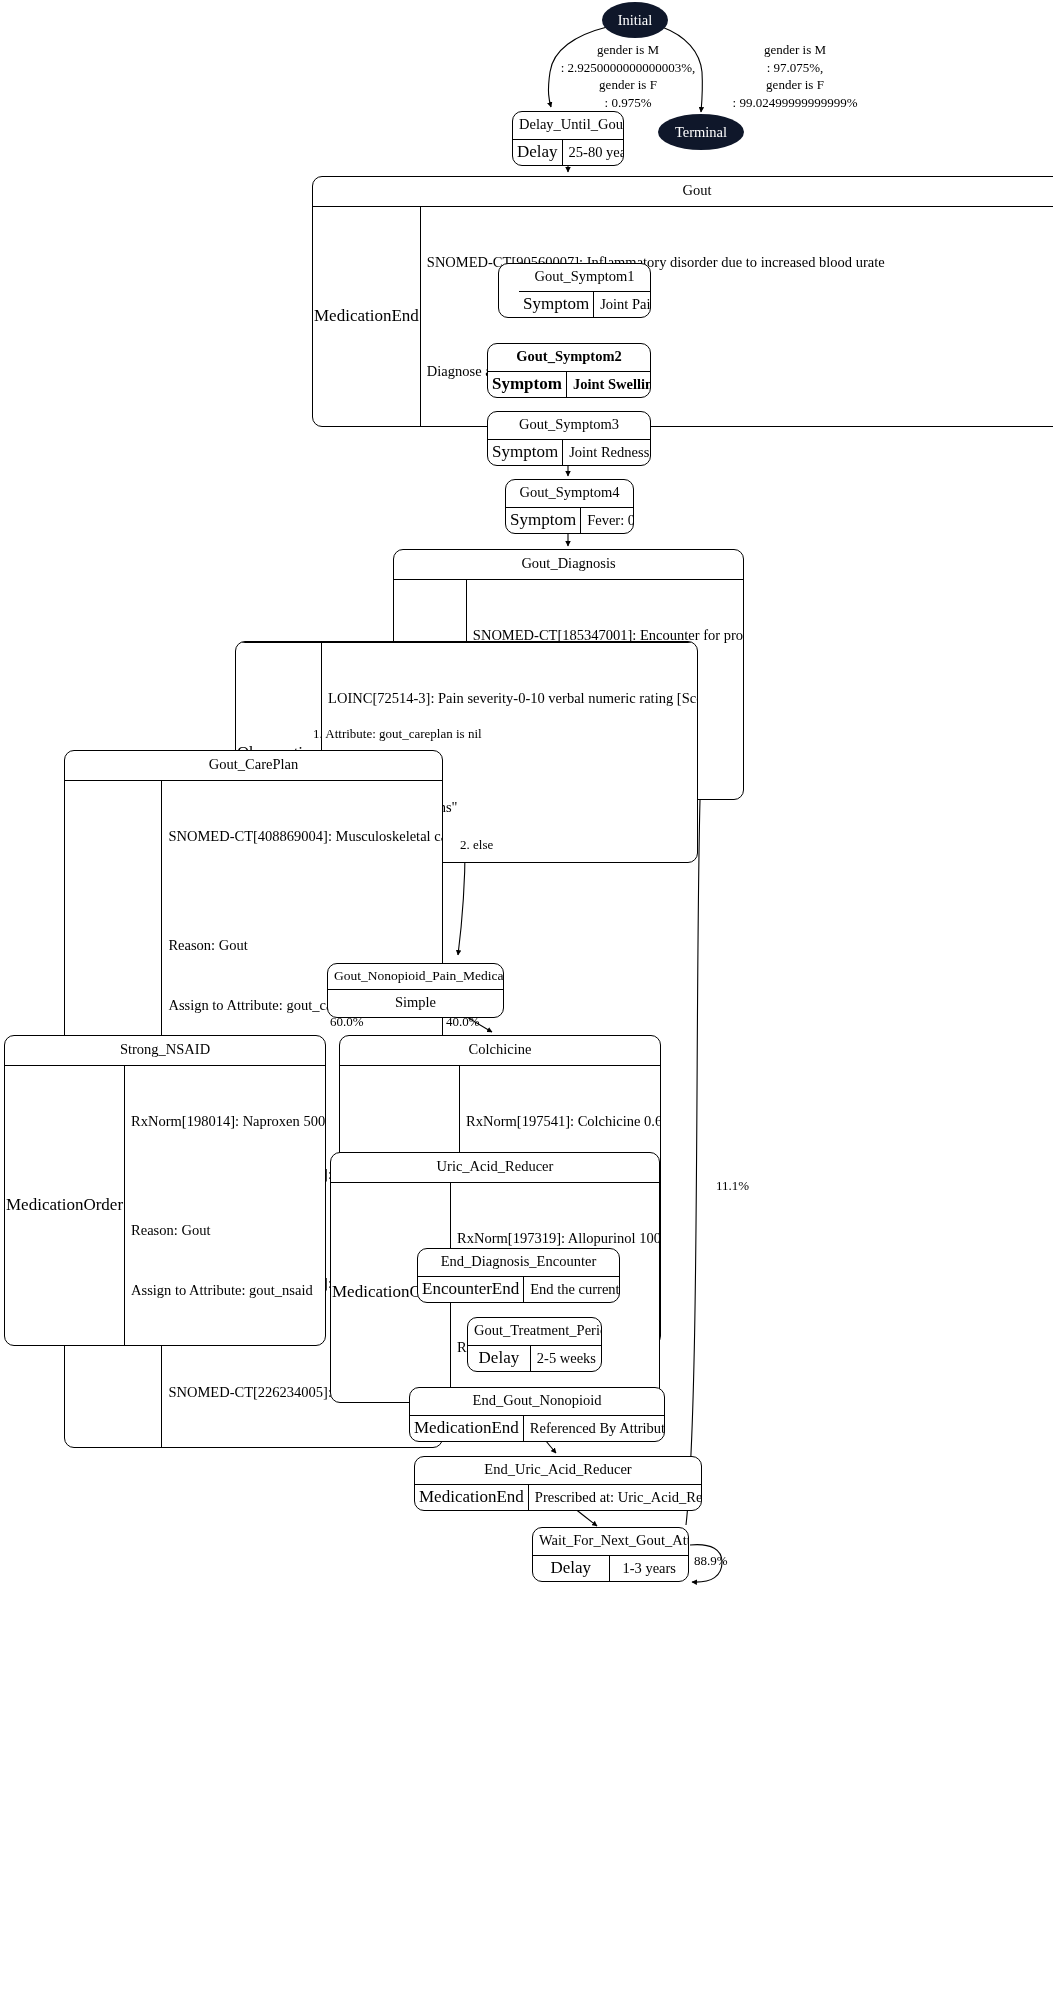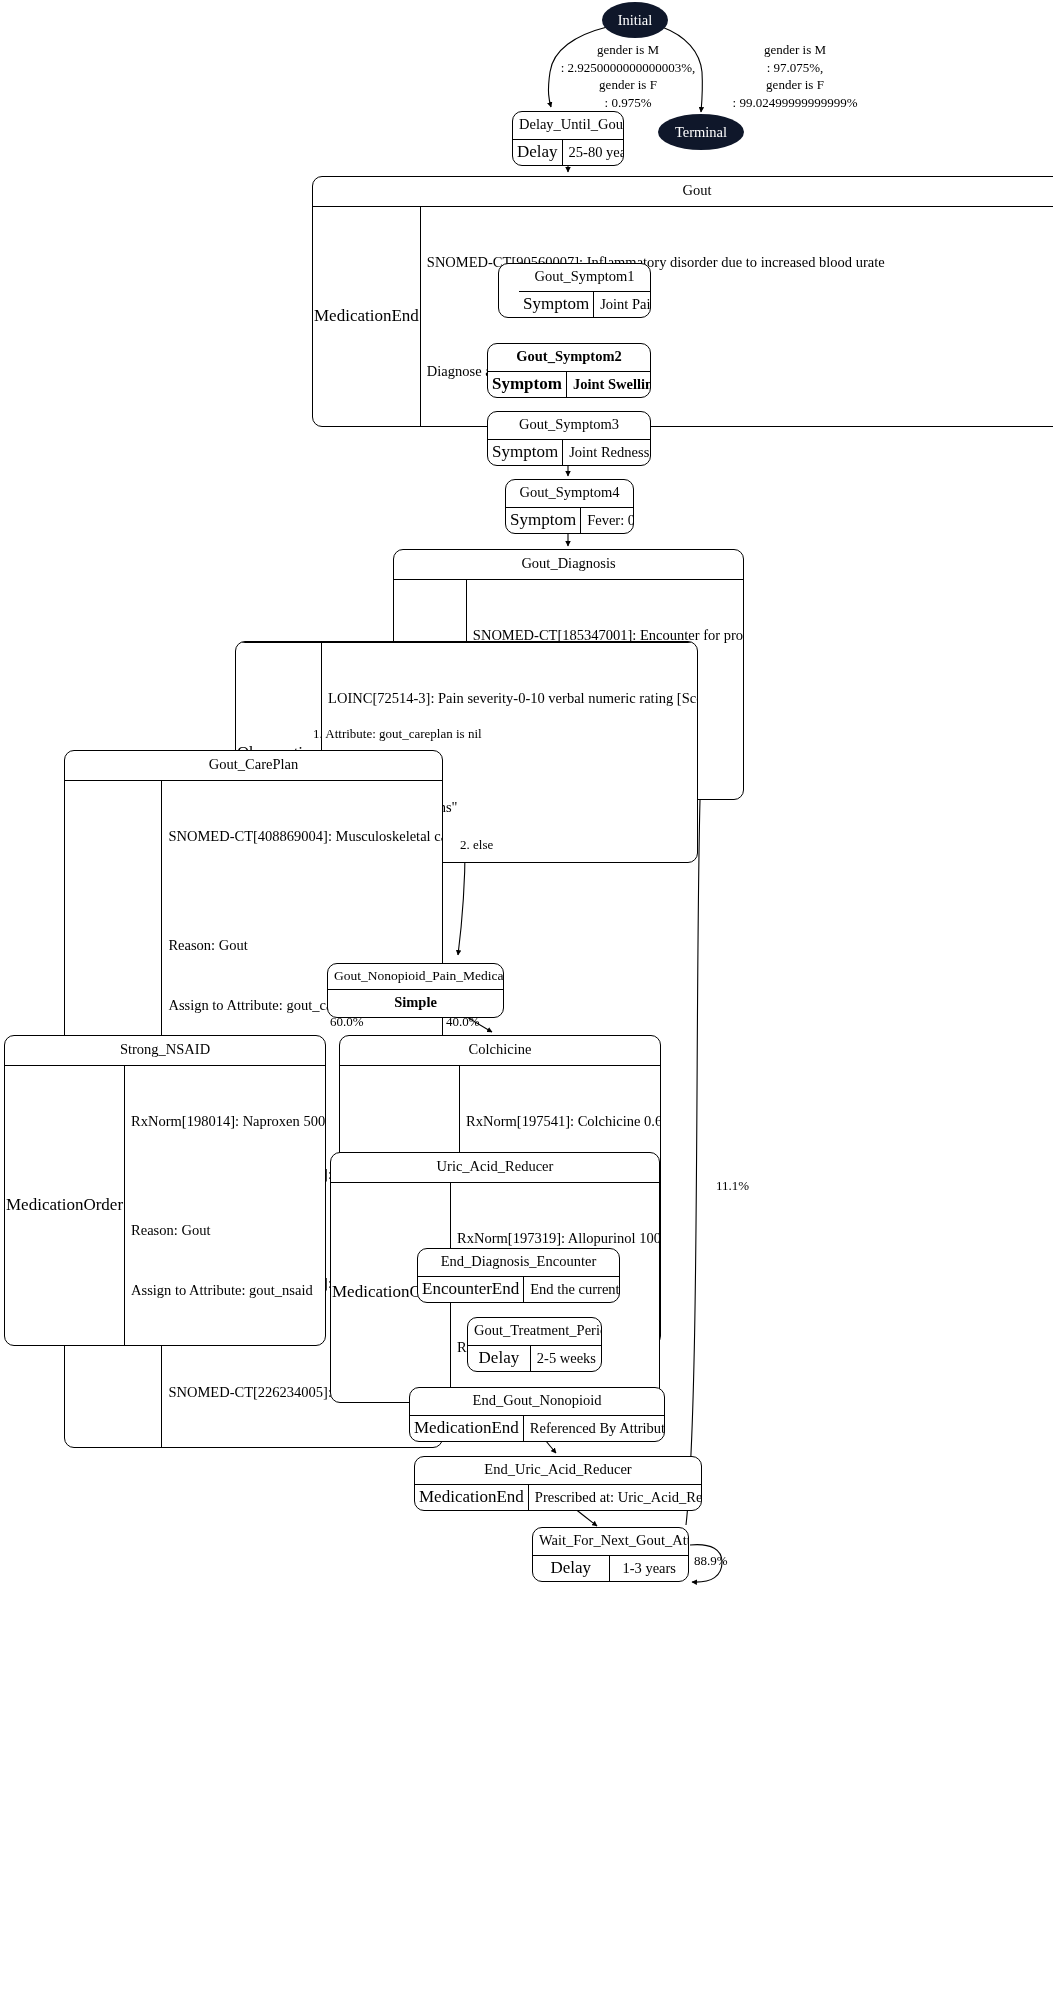--- a/index.html
+++ b/index.html
@@ -265,21 +265,21 @@
         <span class="gap"></span>
         <div>SNOMED-CT[229580007]: Ice therapy (procedure)</div>
         <span class="gap"></span>
         <div>SNOMED-CT[226234005]: Healthy diet (finding)</div>
       </div>
     </div>
   </div>
 
   <div class="node compact" style="left:327px; top:963px; width:177px;">
     <div class="node-title" style="font-size:13.5px;">Gout_Nonopioid_Pain_Medication</div>
-    <div class="node-body" style="display:block;font-weight:bold;">
+    <div class="node-body" style="display:block;">
       <div class="node-title" style="border:0; padding:3px 6px 4px 6px;">Simple</div>
     </div>
   </div>
 
   <div class="edge-label" style="left:330px; top:1013px;">60.0%</div>
   <div class="edge-label" style="left:446px; top:1013px;">40.0%</div>
 
   <div class="node" style="left:4px; top:1035px; width:322px;">
     <div class="node-title">Strong_NSAID</div>
     <div class="node-body">

